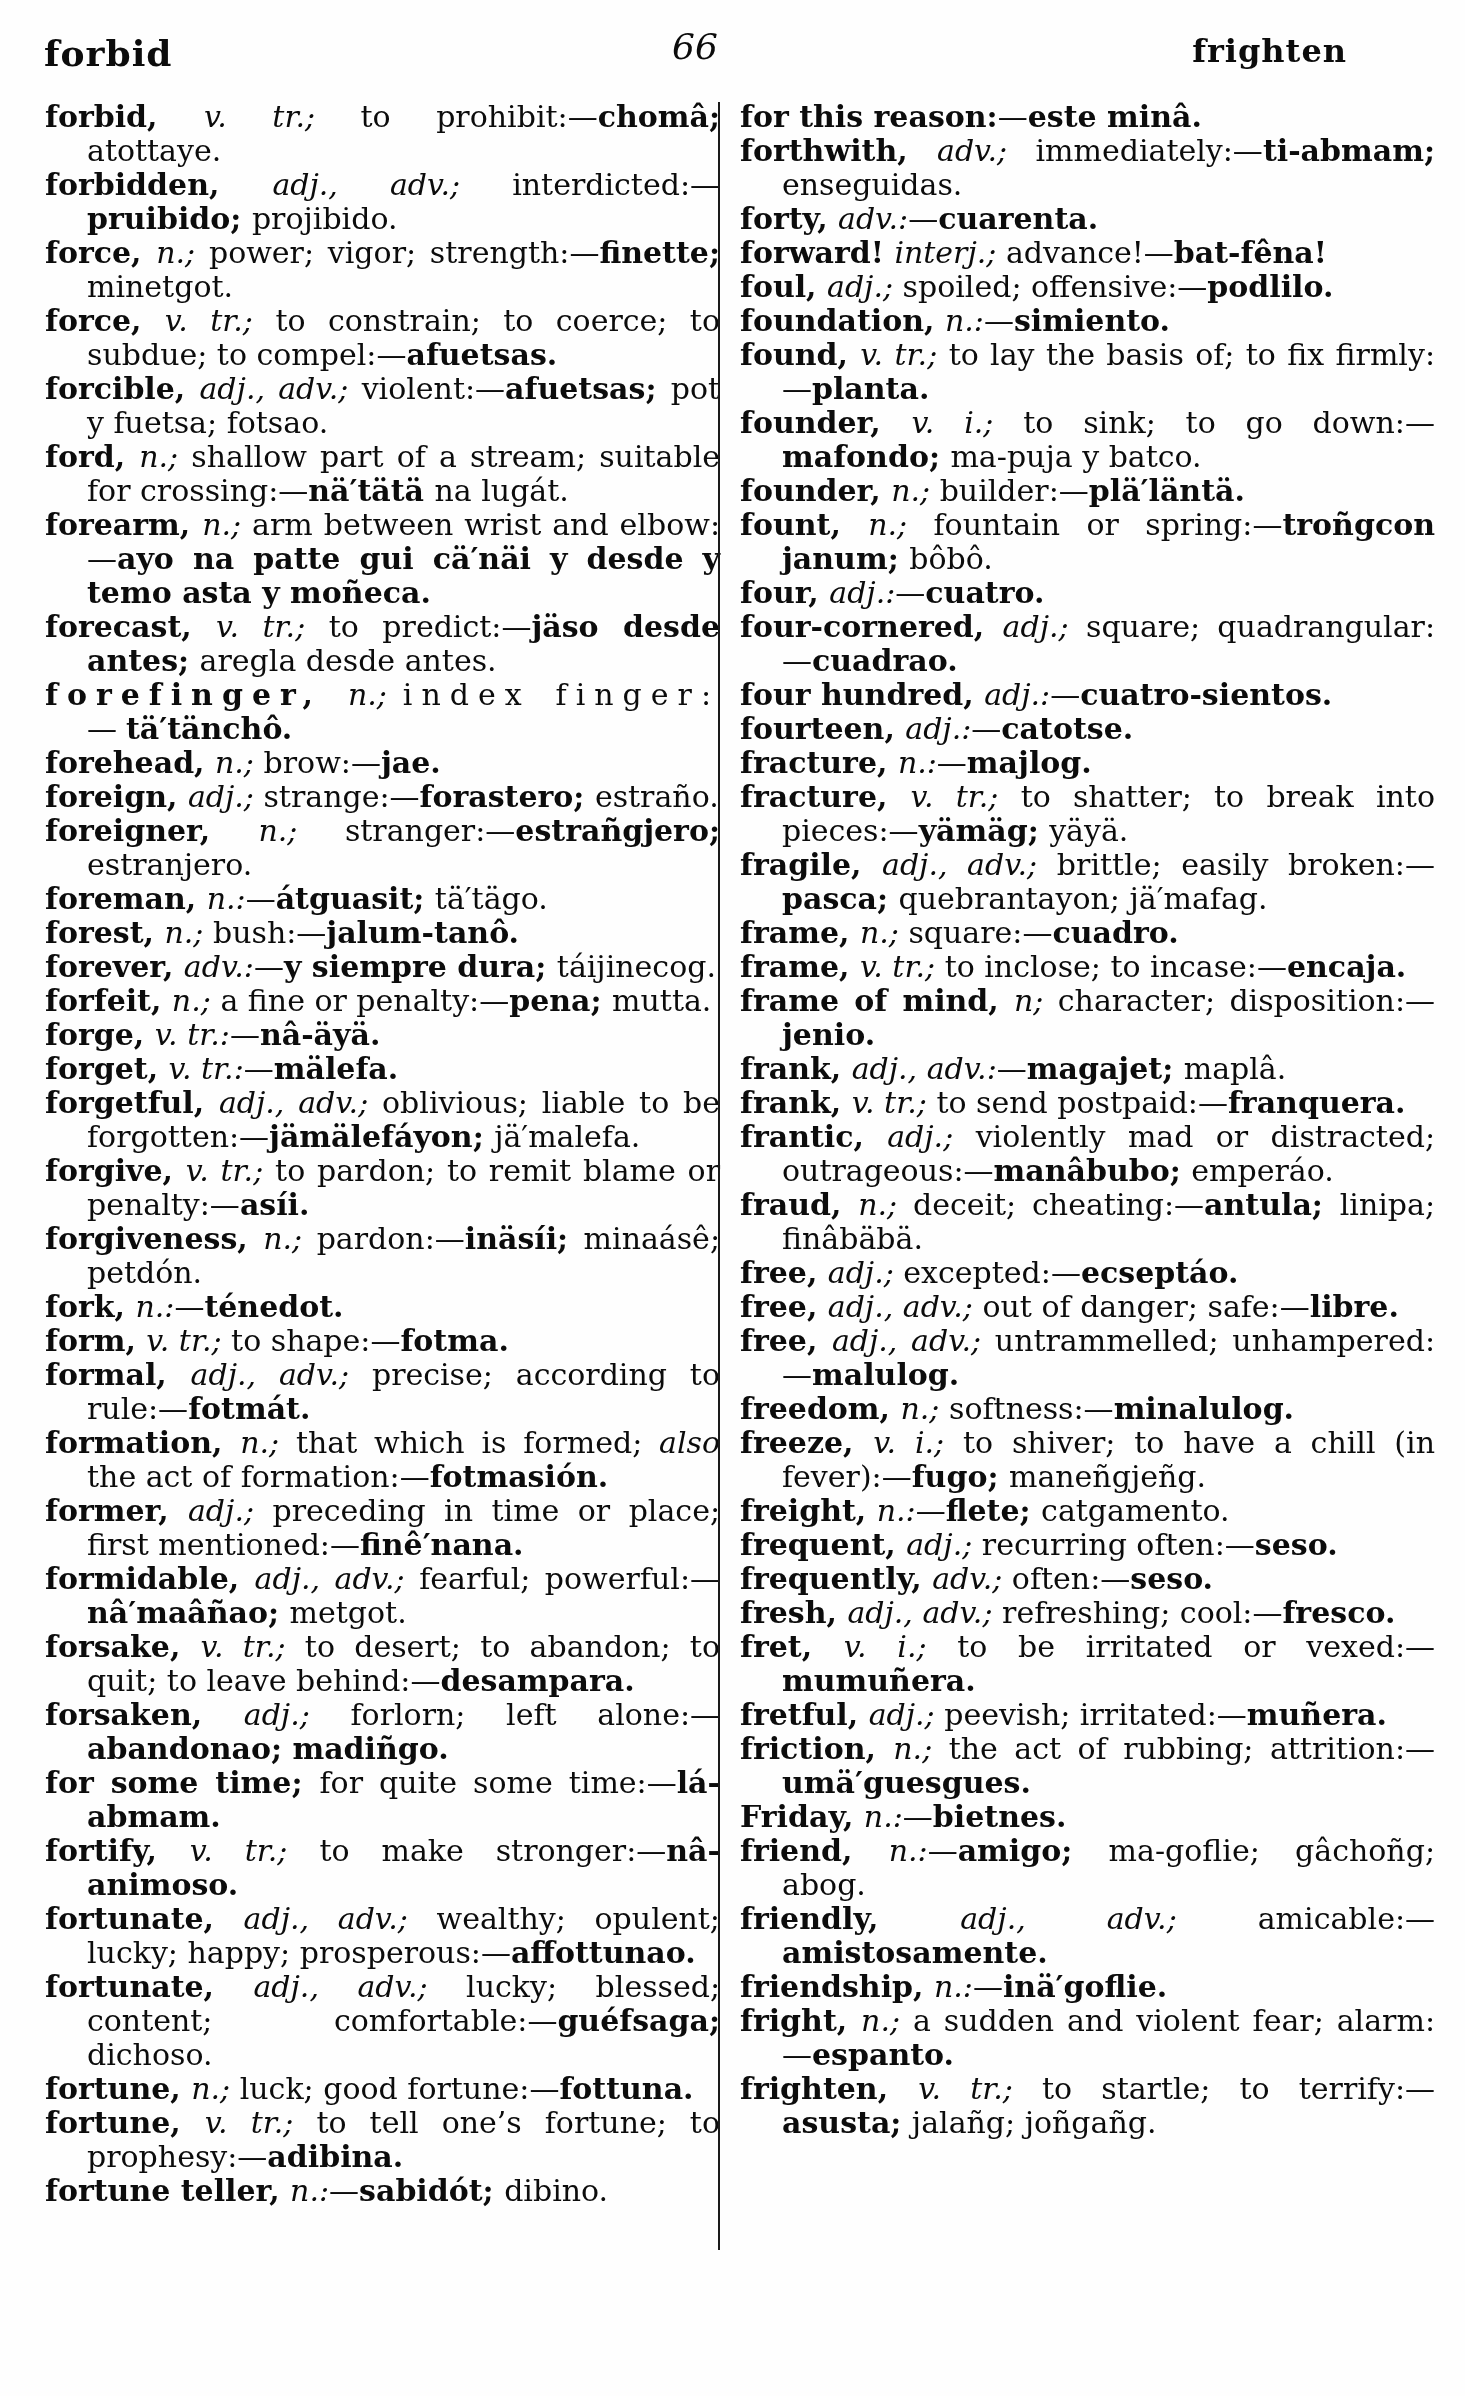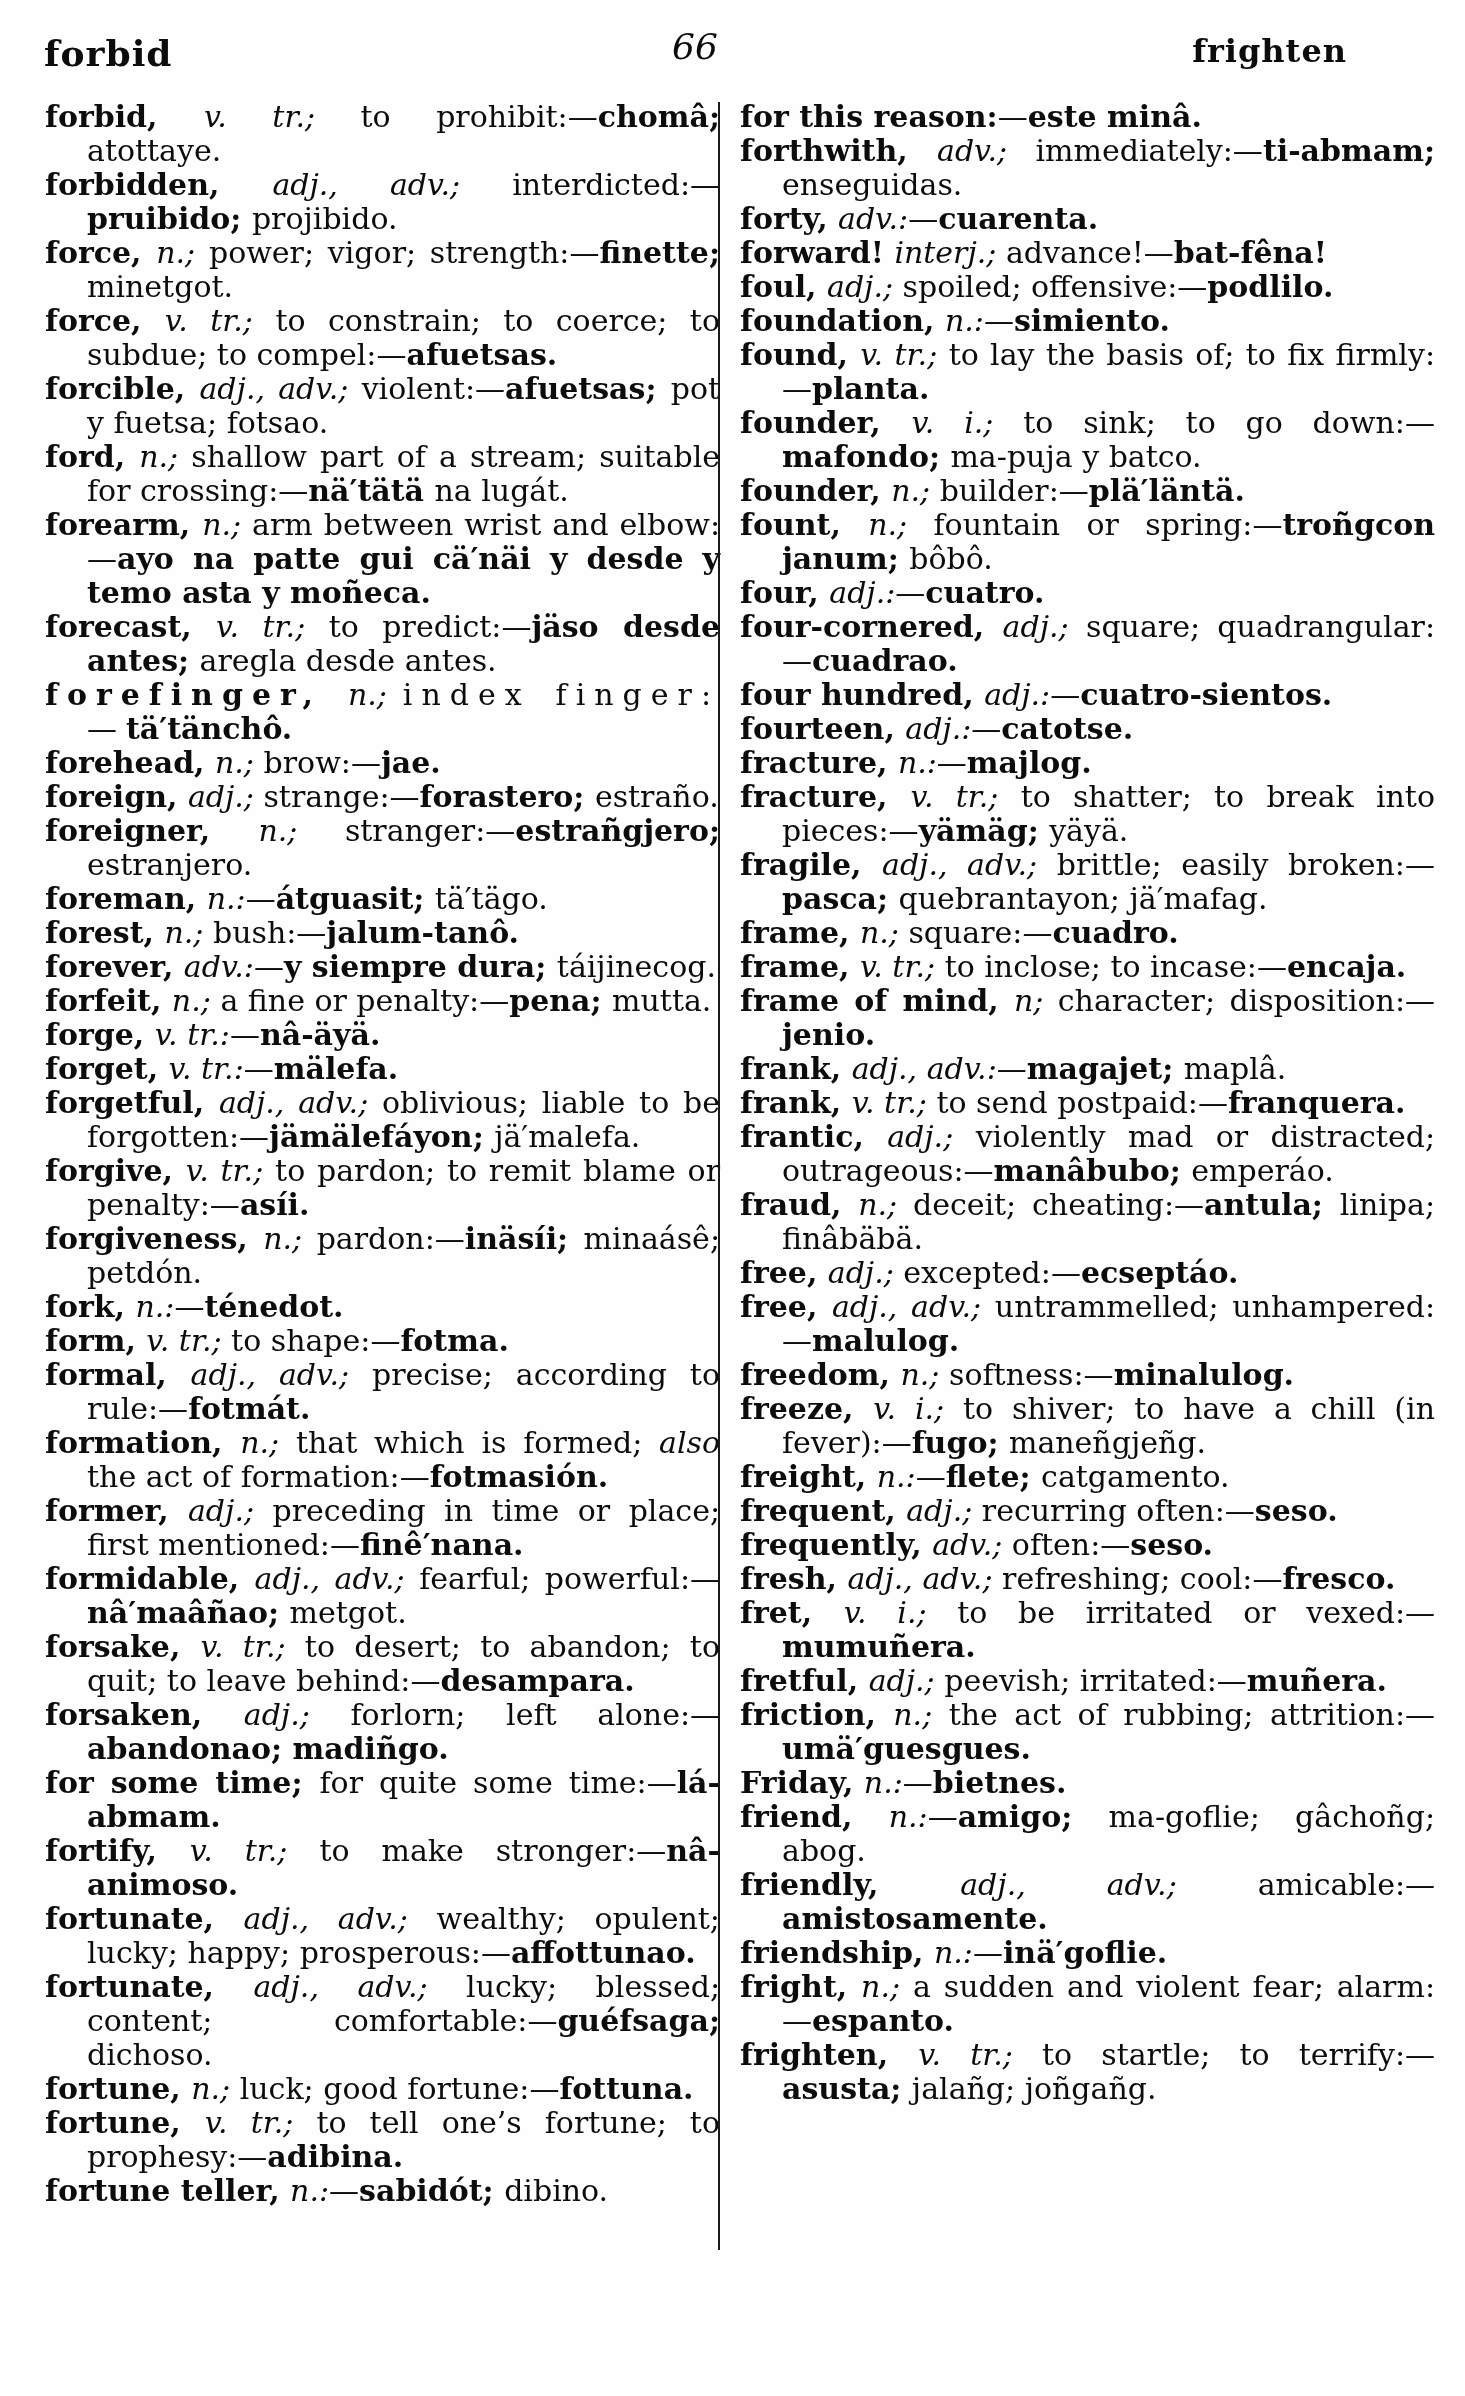--- a/index.html
+++ b/index.html
@@ -98,20 +98,21 @@
         <p class="entry"><span class="seg b">fracture, </span><span class="seg i">v. tr.; </span><span class="seg r">to shatter; to break into pieces:—</span><span class="seg b">yämäg; </span><span class="seg r">yäyä.</span></p>
         <p class="entry"><span class="seg b">fragile, </span><span class="seg i">adj., adv.; </span><span class="seg r">brittle; easily broken:—</span><span class="seg b">pasca; </span><span class="seg r">quebrantayon; jä′mafag.</span></p>
         <p class="entry"><span class="seg b">frame, </span><span class="seg i">n.; </span><span class="seg r">square:—</span><span class="seg b">cuadro.</span></p>
         <p class="entry"><span class="seg b">frame, </span><span class="seg i">v. tr.; </span><span class="seg r">to inclose; to incase:—</span><span class="seg b">encaja.</span></p>
         <p class="entry"><span class="seg b">frame of mind, </span><span class="seg i">n; </span><span class="seg r">character; disposition:—</span><span class="seg b">jenio.</span></p>
         <p class="entry"><span class="seg b">frank, </span><span class="seg i">adj., adv.:</span><span class="seg r">—</span><span class="seg b">magajet; </span><span class="seg r">maplâ.</span></p>
         <p class="entry"><span class="seg b">frank, </span><span class="seg i">v. tr.; </span><span class="seg r">to send postpaid:—</span><span class="seg b">franquera.</span></p>
         <p class="entry"><span class="seg b">frantic, </span><span class="seg i">adj.; </span><span class="seg r">violently mad or distracted; outrageous:—</span><span class="seg b">manâbubo; </span><span class="seg r">emperáo.</span></p>
         <p class="entry"><span class="seg b">fraud, </span><span class="seg i">n.; </span><span class="seg r">deceit; cheating:—</span><span class="seg b">antula; </span><span class="seg r">linipa; finâbäbä.</span></p>
         <p class="entry"><span class="seg b">free, </span><span class="seg i">adj.; </span><span class="seg r">excepted:—</span><span class="seg b">ecseptáo.</span></p>
+        <p class="entry"><span class="seg b">free, </span><span class="seg i">adj., adv.; </span><span class="seg r">out of danger; safe:—</span><span class="seg b">libre.</span></p>
         <p class="entry"><span class="seg b">free, </span><span class="seg i">adj., adv.; </span><span class="seg r">untrammelled; unhampered:—</span><span class="seg b">malulog.</span></p>
         <p class="entry"><span class="seg b">freedom, </span><span class="seg i">n.; </span><span class="seg r">softness:—</span><span class="seg b">minalulog.</span></p>
         <p class="entry"><span class="seg b">freeze, </span><span class="seg i">v. i.; </span><span class="seg r">to shiver; to have a chill (in fever):—</span><span class="seg b">fugo; </span><span class="seg r">maneñgjeñg.</span></p>
         <p class="entry"><span class="seg b">freight, </span><span class="seg i">n.:</span><span class="seg r">—</span><span class="seg b">flete; </span><span class="seg r">catgamento.</span></p>
         <p class="entry"><span class="seg b">frequent, </span><span class="seg i">adj.; </span><span class="seg r">recurring often:—</span><span class="seg b">seso.</span></p>
         <p class="entry"><span class="seg b">frequently, </span><span class="seg i">adv.; </span><span class="seg r">often:—</span><span class="seg b">seso.</span></p>
         <p class="entry"><span class="seg b">fresh, </span><span class="seg i">adj., adv.; </span><span class="seg r">refreshing; cool:—</span><span class="seg b">fresco.</span></p>
         <p class="entry"><span class="seg b">fret, </span><span class="seg i">v. i.; </span><span class="seg r">to be irritated or vexed:—</span><span class="seg b">mumuñera.</span></p>
         <p class="entry"><span class="seg b">fretful, </span><span class="seg i">adj.; </span><span class="seg r">peevish; irritated:—</span><span class="seg b">muñera.</span></p>
         <p class="entry"><span class="seg b">friction, </span><span class="seg i">n.; </span><span class="seg r">the act of rubbing; attrition:—</span><span class="seg b">umä′guesgues.</span></p>

